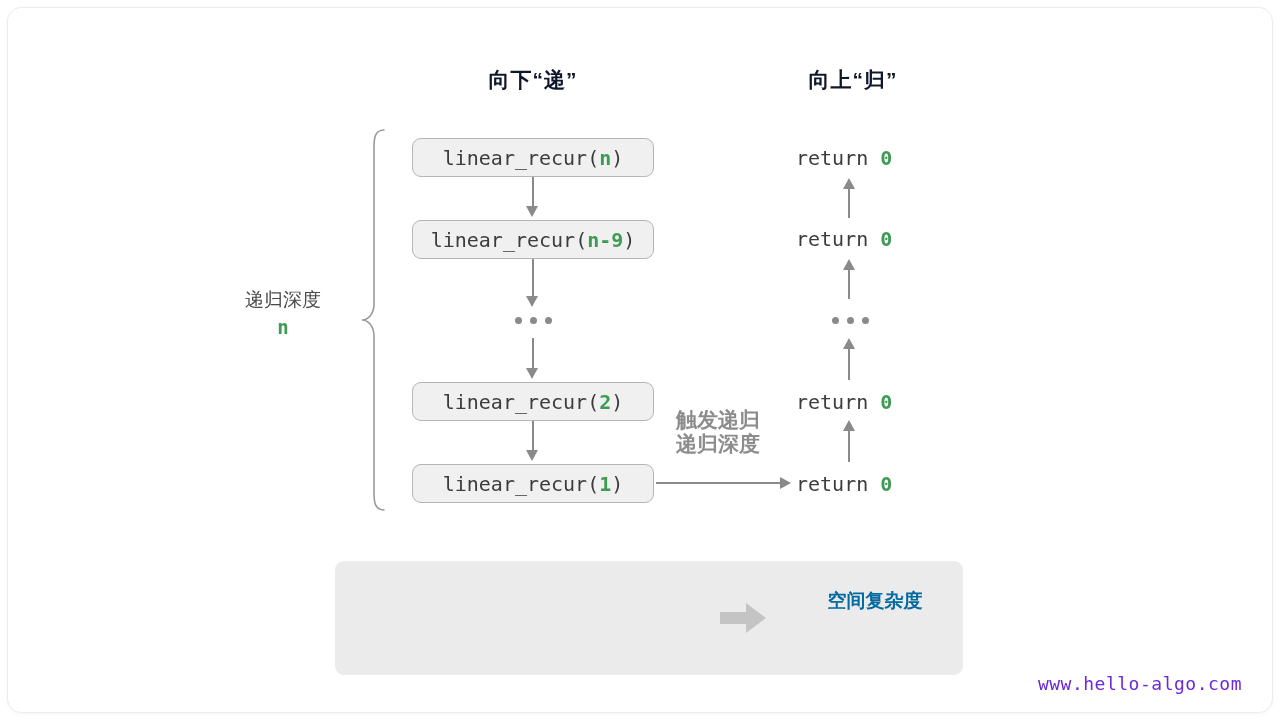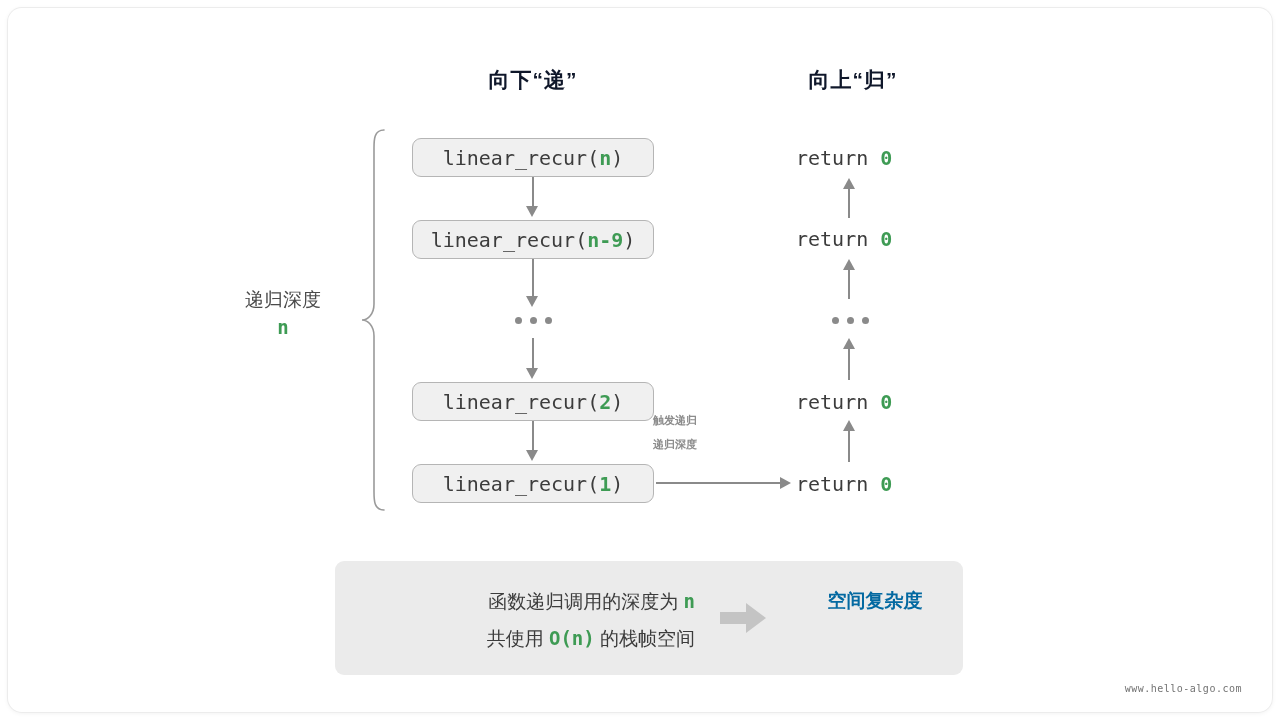--- a/index.html
+++ b/index.html
@@ -135,22 +135,22 @@
     font-family: "DejaVu Sans Mono", "Liberation Mono", monospace;
     font-size: 19px;
     font-weight: bold;
     color: #3e9b54;
     line-height: 26px;
   }
 
   
   .trigger-note {
     position: absolute;
-    text-align: left;
-    font-size: 11px;
+    text-align: center;
+    font-size: 21px;
     font-weight: bold;
     color: #8c8c8c;
     line-height: 24px;
     white-space: nowrap;
   }
 
   
   #summary-box {
     position: absolute;
     left: 327px;
@@ -208,22 +208,22 @@
   .sum-right .value .mono {
     font-family: "DejaVu Sans Mono", "Liberation Mono", monospace;
   }
 
   
   #watermark {
     position: absolute;
     right: 30px;
     bottom: 18px;
     font-family: "DejaVu Sans Mono", "Liberation Mono", monospace;
-    font-size: 10px;
-    color: #737373;
+    font-size: 18px;
+    color: #6d28d9;
     letter-spacing: 0.5px;
     text-align: right;
   }
 </style>
 </head>
 <body>
 
 <div id="canvas">
 
   <div class="col-heading abs" style="left:420px; top:58px; width:210px;">向下“递”</div>
@@ -317,28 +317,20 @@
   <div class="h-line" style="left:648px; top:474px; width:126px;"></div>
   <div class="arrow-right" style="left:772px; top:469px;"></div>
 
   <div class="trigger-note" style="left:645px; top:400px; width:130px;">
     <span>触发递归</span><br>
     <span>递归深度</span>
   </div>
 
   <div id="summary-box">
 
-    <div class="sum-left">
-      <div>
-        <span>函数递归调用的深度为 </span><span class="g">n</span>
-      </div>
-      <div>
-        <span>共使用 </span><span class="mono g">O(n)</span><span> 的栈帧空间</span>
-      </div>
-    </div>
 
     <svg class="block-arrow" viewBox="0 0 46 30">
       <path d="M0 9 L26 9 L26 0 L46 15 L26 30 L26 21 L0 21 Z" fill="#c4c4c4"></path>
     </svg>
 
     <div class="sum-right">
       <span class="title">空间复杂度</span>
     </div>
   </div>
 

